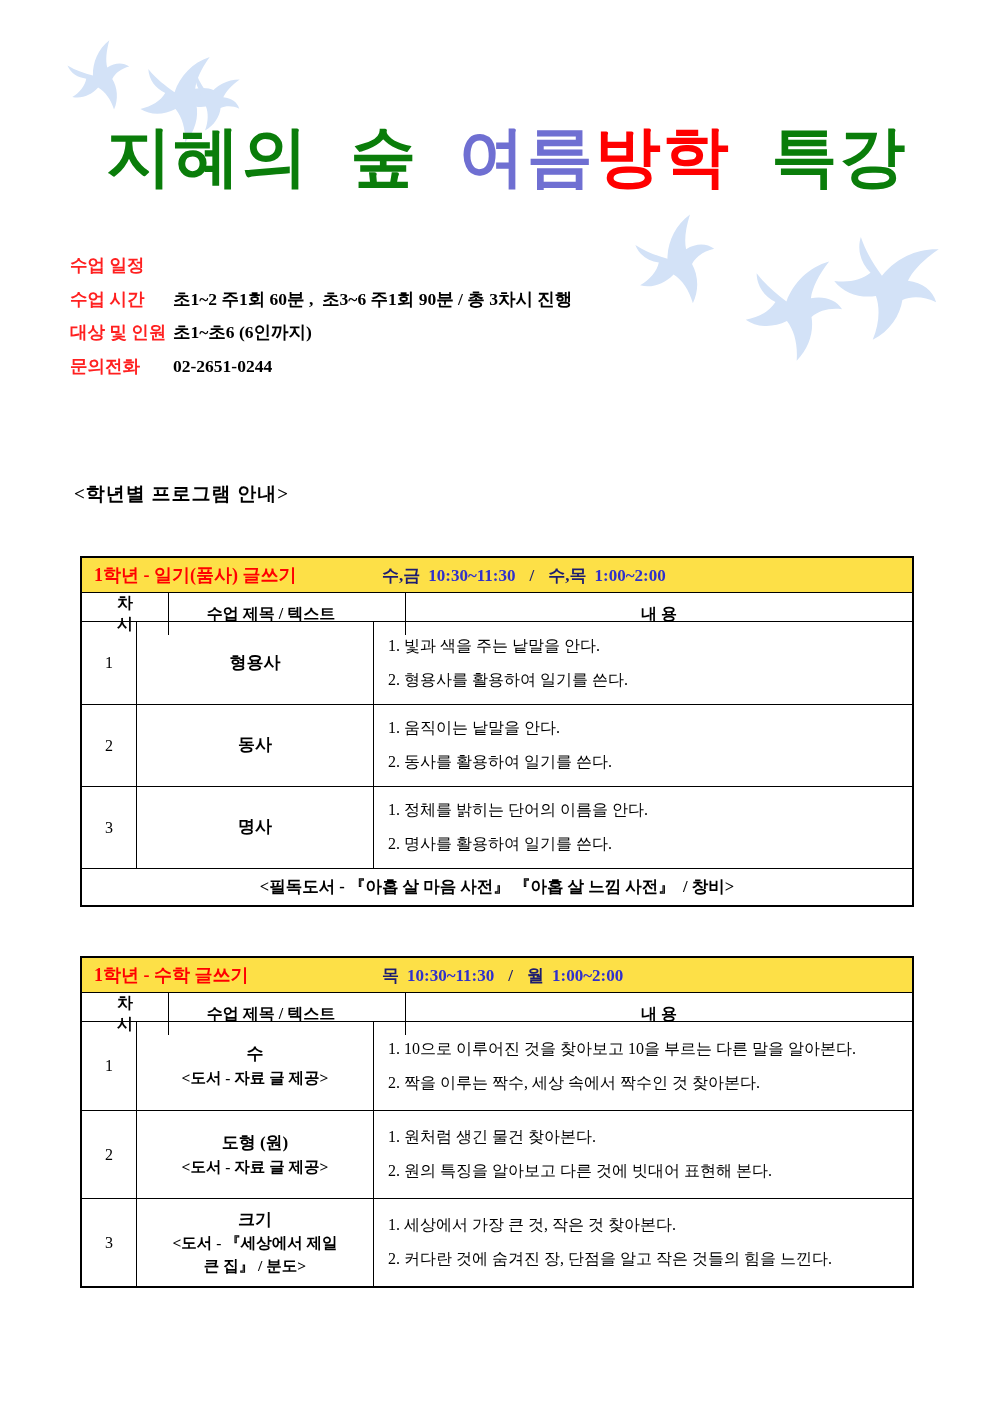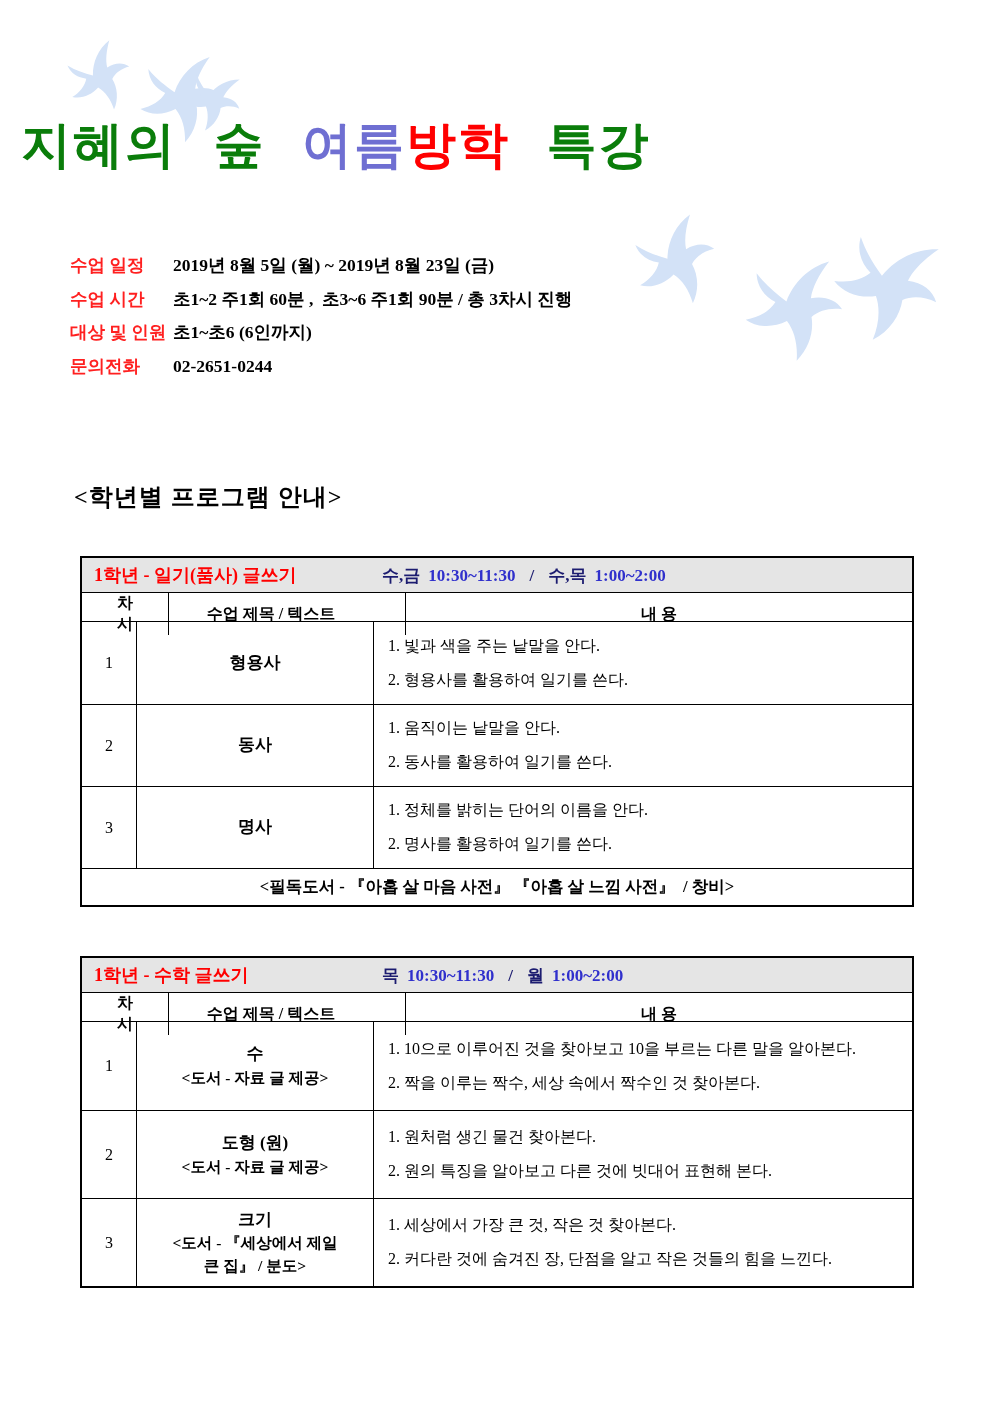--- a/index.html
+++ b/index.html
@@ -9,51 +9,51 @@
     background:#ffffff; overflow:hidden;
     font-family:"Liberation Serif","DejaVu Serif",serif;
     color:#000;
   }
   
   .bird { position:absolute; fill:#d3e2f7; }
 
   
   .title {
     position:absolute; top:112px; left:0; width:100%;
-    font-size:50px; font-weight:bold;
+    text-align:center; font-size:66px; font-weight:bold;
     letter-spacing:2px; word-spacing:22px; white-space:pre;padding-left:21px;
   }
   .t-green  { color:#0a7d0a; }
   .t-purple { color:#6f6fd2; }
   .t-red    { color:#ff0000; }
 
   
   .info { position:absolute; left:70px; top:249px; font-size:17.5px; font-weight:bold; }
   .info-line { display:flex; line-height:33.5px; white-space:pre; }
   .info-label { color:#ff2020; min-width:103px; }
   .info-value { color:#000; }
 
   
   .section-heading {
     position:absolute; left:74px; top:481px;
-    font-size:24px; font-weight:bold; letter-spacing:1px;text-align:right;
+    font-size:19px; font-weight:bold; letter-spacing:1px;text-align:right;
   }
 
   
   .ptable {
     position:absolute; left:80px; width:834px;
     border:2px solid #000; background:#fff;
     font-size:16px;
   }
   .ptable-1 { top:556px; }
   .ptable-2 { top:956px; }
 
   .t-head {
     display:flex; align-items:center; height:35px;
-    background:#e5e5e5; border-bottom:1px solid #000;
+    background:#fde047; border-bottom:1px solid #000;
     white-space:pre;
   }
   .t-title {
     color:#ff0000; font-weight:bold; font-size:18px;
     padding-left:12px; flex:0 0 300px;
   }
   .t-sched { flex:1; text-align:left; font-weight:bold; font-size:17px; }
   .sched-day  { color:#1c1c70; }
   .sched-time { color:#3030cc; }
   .sched-sep  { color:#1c1c70; padding:0 14px; }
@@ -130,21 +130,20 @@
     </svg>
   <svg class="bird" style="left:824px;top:222px;width:116px;height:118px;transform:rotate(26deg)">
       <use href="#bird"></use>
     </svg>
 
   <h1 class="title"><span class="t-green">지혜의 숲 </span><span class="t-purple">여름</span><span class="t-red">방학</span><span class="t-green"> 특강</span></h1>
 
   <div class="info">
     <div class="info-line">
       <span class="info-label">수업 일정</span>
-      <span class="info-value">2019년 8월 5일 (월) ~ 2019년 8월 23일 (금)</span>
     </div>
     <div class="info-line">
       <span class="info-label">수업 시간</span>
       <span class="info-value">초1~2 주1회 60분 ,  초3~6 주1회 90분 / 총 3차시 진행</span>
     </div>
     <div class="info-line">
       <span class="info-label">대상 및 인원</span>
       <span class="info-value">초1~초6 (6인까지)</span>
     </div>
     <div class="info-line">

